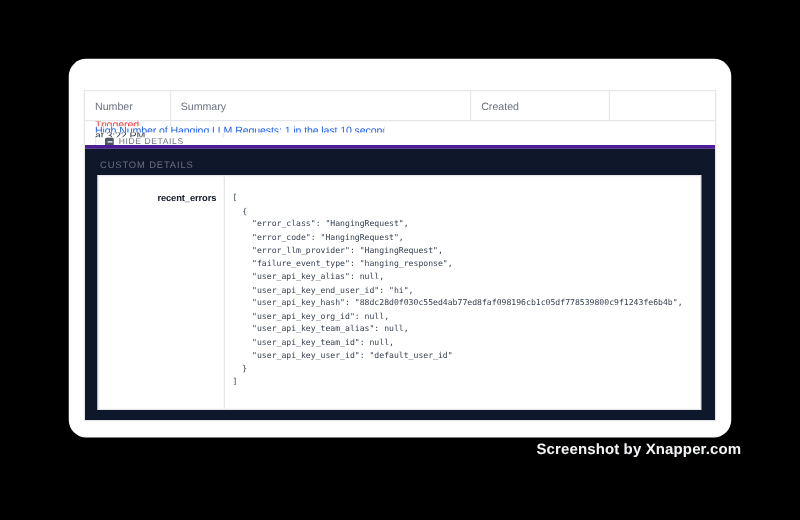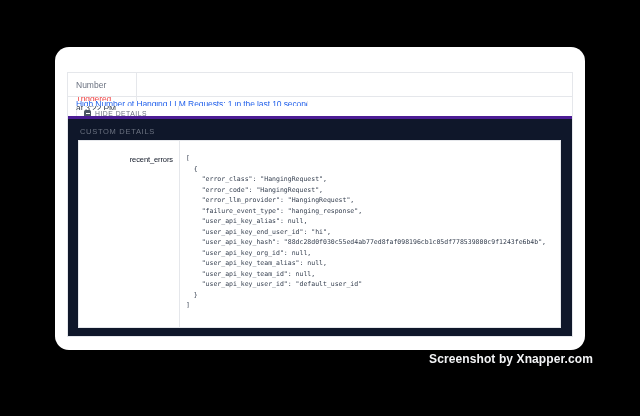--- a/index.html
+++ b/index.html
@@ -91,21 +91,21 @@
     overflow: hidden;
   }
   .field-label-col {
     width: 101px; flex: none;
     border-right: 1px solid #e5e7eb;
     text-align: right;
     padding: 7px 6px 0 4px;
   }
   .field-label {
     font-size: 7.5px;
-    font-weight: 400;
+    font-weight: 700;
     color: #111827;
     letter-spacing: -0.1px;
   }
   .code-col {
     flex: 1;
     padding: 12px 4px 0 6px;
     overflow: hidden;
   }
   .code-col pre {
     font-family: "DejaVu Sans Mono", "Liberation Mono", monospace;
@@ -124,20 +124,22 @@
   }
 </style>
 </head>
 <body>
 
 <div class="card">
   <div class="alerts-table">
 
     <div class="t-row header">
       <div class="t-cell c-status">Number</div>
+      <div class="t-cell c-summary">Summary</div>
+      <div class="t-cell c-created">Created</div>
       <div class="t-cell c-actions"></div>
     </div>
 
     <div class="t-row data">
       <div class="t-cell c-status">
         <span class="status-text">Triggered</span>
       </div>
       <div class="t-cell c-summary">
         <a class="summary-link">High Number of Hanging LLM Requests: 1 in the last 10 seconds.</a>
       </div>

